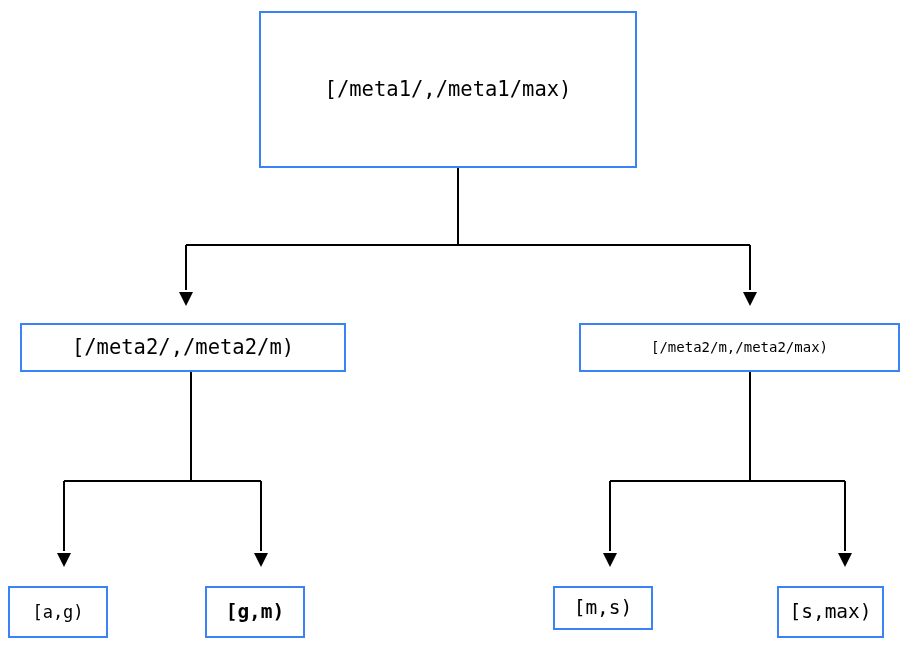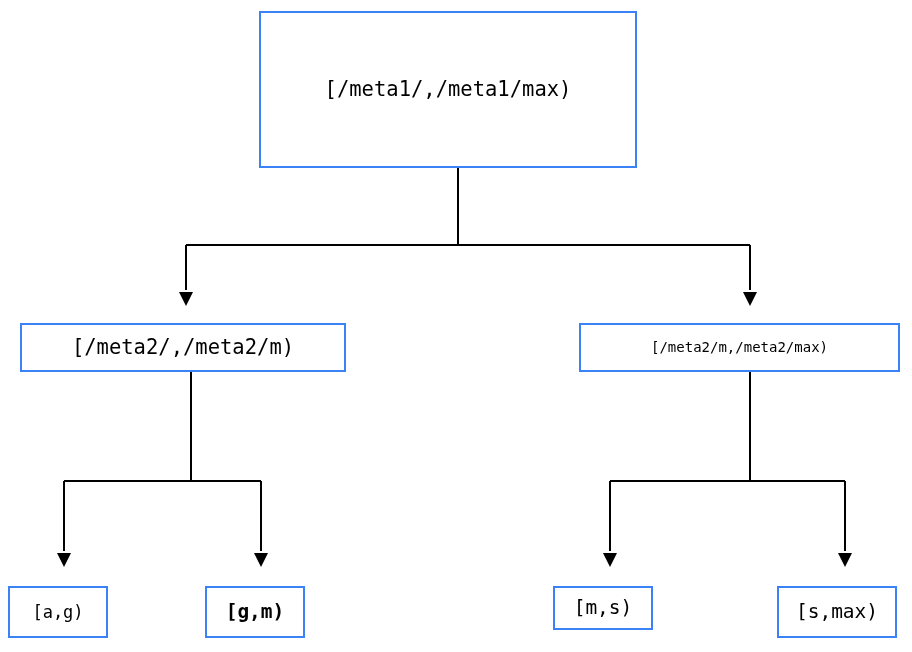--- a/index.html
+++ b/index.html
@@ -86,21 +86,21 @@
   #node-leaf-ms {
     left: 553px;
     top: 586px;
     width: 100px;
     height: 44px;
     font-size: 19.5px;
   }
   #node-leaf-smax {
     left: 777px;
     top: 586px;
-    width: 120px;
+    width: 107px;
     height: 52px;
     font-size: 19.5px;
   }
 </style>
 </head>
 <body>
 
 <div id="canvas">
 
   <svg id="edges" viewBox="0 0 912 652">

